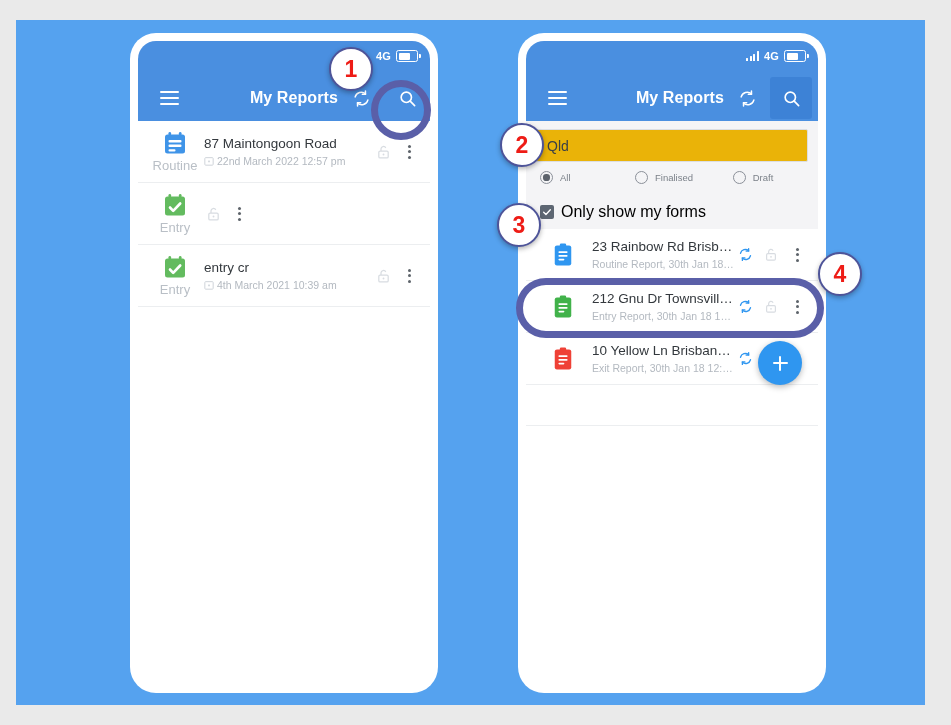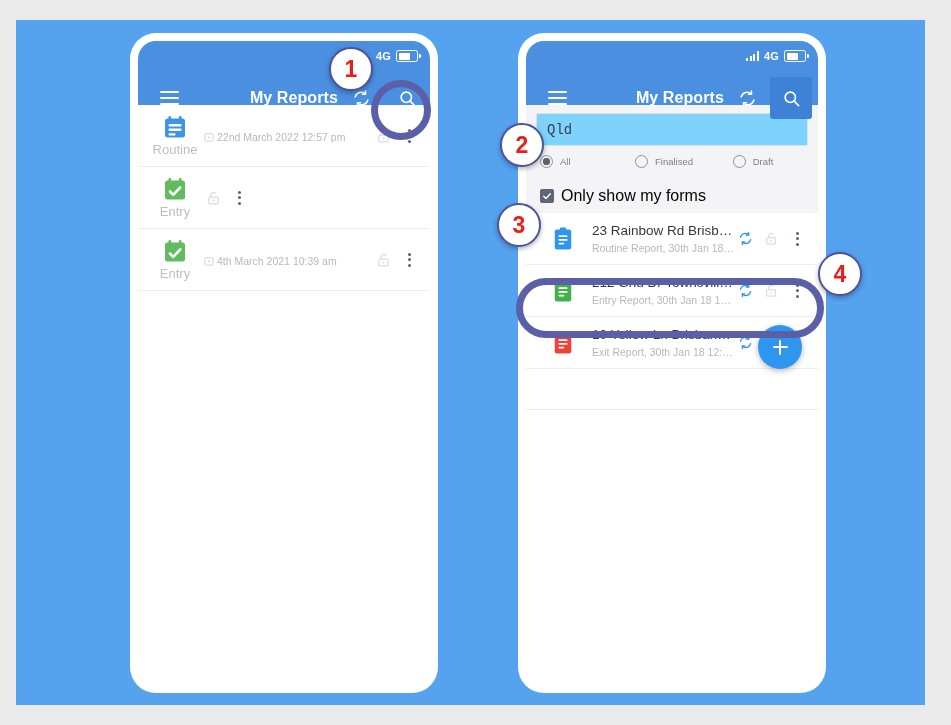--- a/index.html
+++ b/index.html
@@ -18,21 +18,21 @@
   
   .phone{
     position:absolute;background:#ffffff;border-radius:26px;
     overflow:hidden;
   }
   #phone-left{left:114px;top:13px;width:308px;height:660px;}
   #phone-right{left:502px;top:13px;width:308px;height:660px;}
   .screen{position:absolute;inset:8px 8px 10px 8px;background:#ffffff;border-radius:18px;overflow:hidden;}
 
   
-  .appbar{position:relative;background:#4a8fe0;height:64px;}
+  .appbar{position:relative;background:#4a8fe0;height:80px;}
   .statusrow{
     position:absolute;top:6px;right:12px;height:18px;display:flex;align-items:center;gap:5px;
     color:#ffffff;font-size:11px;font-weight:700;letter-spacing:.2px;
   }
   .sigbars{display:flex;align-items:flex-end;gap:1.5px;height:10px;}
   .sigbars i{display:block;width:2px;background:#fff;border-radius:.5px;}
   .sigbars i:nth-child(1){height:3px}
   .sigbars i:nth-child(2){height:5px}
   .sigbars i:nth-child(3){height:7px}
   .sigbars i:nth-child(4){height:10px}
@@ -61,22 +61,22 @@
   .rowactions{display:flex;align-items:center;gap:2px;flex:0 0 auto;}
   .sync{width:22px;display:flex;align-items:center;justify-content:center;cursor:pointer;}
   .lock{width:26px;display:flex;align-items:center;justify-content:center;}
   .kebab{width:22px;display:flex;flex-direction:column;align-items:center;gap:2.5px;cursor:pointer;padding:4px 0;}
   .kebab i{width:3px;height:3px;border-radius:50%;background:#5d636a;display:block;}
   .emptyrow{height:40px;border-bottom:1px solid #eceef0;background:#fff;}
 
   
   .searchpanel{background:#f4f4f6;padding:8px 10px 6px 10px;}
   .searchbox{
-    background:#7dd3fc;border:1px solid #dcdee2;border-radius:2px;height:31px;
-    display:flex;align-items:center;padding:0 10px;font-family:Liberation Mono, monospace;
+    background:#eab308;border:1px solid #dcdee2;border-radius:2px;height:31px;
+    display:flex;align-items:center;padding:0 10px;
   }
   .searchbox .val{font-size:14px;color:#3b4046;}
   .optsrow{display:flex;align-items:center;margin-top:9px;padding:0 4px;}
   .opt{display:flex;align-items:center;gap:7px;cursor:pointer;}
   .opt .lbl{font-size:9.5px;color:#7b8189;}
   .radio{width:13px;height:13px;border-radius:50%;border:1.6px solid #8b9099;box-sizing:border-box;position:relative;flex:0 0 13px;}
   .radio.on::after{content:"";position:absolute;inset:2.4px;border-radius:50%;background:#5d636c;}
   .checkrow{display:flex;align-items:center;gap:7px;margin-top:19px;padding:0 4px 2px 4px;cursor:pointer;}
   .cbox{width:14px;height:14px;border-radius:2px;background:#5d6672;display:flex;align-items:center;justify-content:center;flex:0 0 14px;}
 
@@ -149,20 +149,21 @@
               <rect x="2" y="3.5" width="20" height="19" rx="2.5" fill="#3f94e8"></rect>
               <rect x="5.5" y="1" width="2.6" height="5" rx="1.3" fill="#3f94e8"></rect>
               <rect x="15.9" y="1" width="2.6" height="5" rx="1.3" fill="#3f94e8"></rect>
               <rect x="5.5" y="9" width="13" height="2.4" rx="1" fill="#ffffff"></rect>
               <rect x="5.5" y="13.6" width="13" height="2.4" rx="1" fill="#ffffff"></rect>
               <rect x="5.5" y="18.2" width="7" height="2.2" rx="1" fill="#ffffff"></rect>
             </svg>
             <span class="cap">Routine</span>
           </div>
           <div class="rowtext">
+            <div class="rowtitle">87 Maintongoon Road</div>
             <div class="rowsubwrap">
               <svg width="10" height="10" viewBox="0 0 24 24">
                 <rect x="2" y="4" width="20" height="18" rx="2" fill="none" stroke="#cfd4da" stroke-width="2.4"></rect>
                 <rect x="10" y="11" width="4" height="4" fill="#cfd4da"></rect>
               </svg>
               <span class="rowsub">22nd March 2022 12:57 pm</span>
             </div>
           </div>
           <div class="rowactions">
             <div class="lock">
@@ -210,20 +211,21 @@
           <div class="rowicon">
             <svg class="svgicon" width="24" height="25" viewBox="0 0 24 25">
               <rect x="2" y="3.5" width="20" height="19" rx="2.5" fill="#63bb5f"></rect>
               <rect x="5.5" y="1" width="2.6" height="5" rx="1.3" fill="#63bb5f"></rect>
               <rect x="15.9" y="1" width="2.6" height="5" rx="1.3" fill="#63bb5f"></rect>
               <path d="M7 14.5l3.2 3.4L17.2 10.5" fill="none" stroke="#ffffff" stroke-width="2.6" stroke-linecap="round" stroke-linejoin="round"></path>
             </svg>
             <span class="cap">Entry</span>
           </div>
           <div class="rowtext">
+            <div class="rowtitle">entry cr</div>
             <div class="rowsubwrap">
               <svg width="10" height="10" viewBox="0 0 24 24">
                 <rect x="2" y="4" width="20" height="18" rx="2" fill="none" stroke="#cfd4da" stroke-width="2.4"></rect>
                 <rect x="10" y="11" width="4" height="4" fill="#cfd4da"></rect>
               </svg>
               <span class="rowsub">4th March 2021 10:39 am</span>
             </div>
           </div>
           <div class="rowactions">
             <div class="lock">

